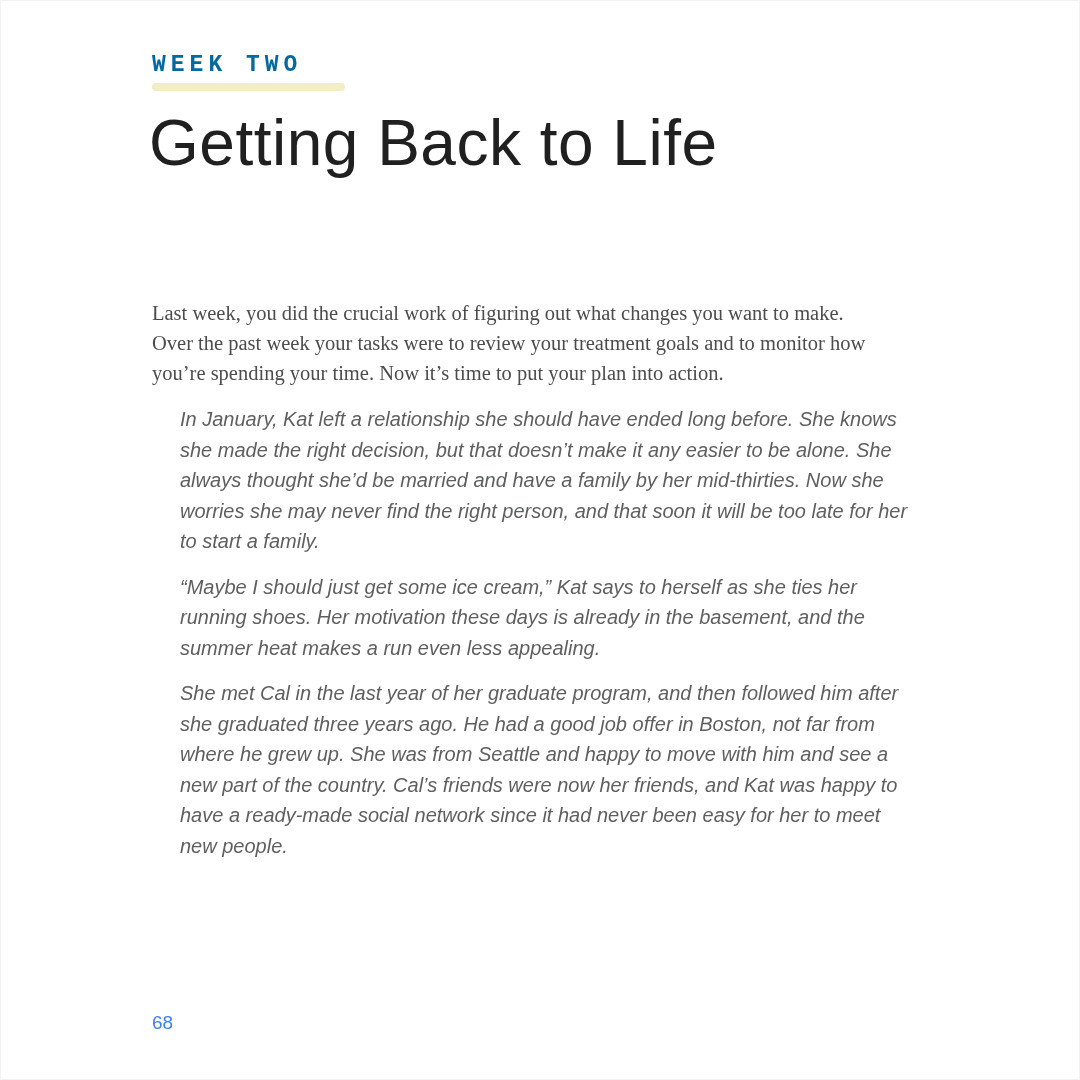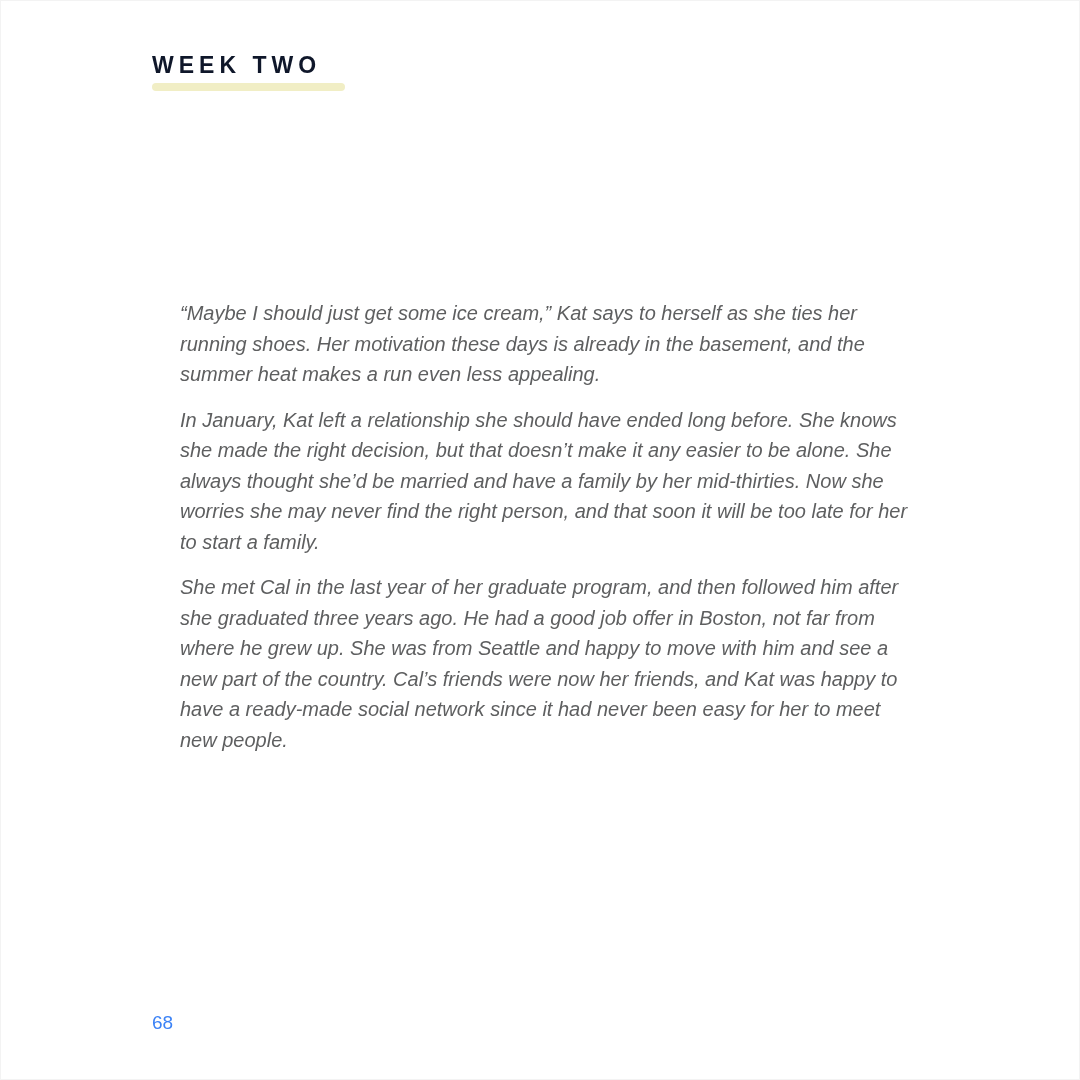--- a/index.html
+++ b/index.html
@@ -16,25 +16,25 @@
     font-family: "Liberation Sans", sans-serif;
     box-shadow: inset 0 0 0 1px #f3f3f3;
   }
   .kicker-wrap {
     position: absolute;
     left: 152px;
     top: 52px;
   }
   .kicker {
     display: inline-block;
-    font-family: Liberation Sans, sans-serif;
+    font-family: Liberation Mono, monospace;
     font-size: 23px;
     font-weight: 700;
     letter-spacing: 5px;
-    color: #0f172a;
+    color: #0369a1;
     line-height: 1.2;
   }
   .kicker-underline {
     width: 193px;
     height: 8px;
     margin-top: 3px;
     background: #F1EEC5;
     border-radius: 4px;
   }
   .page-title {
@@ -87,22 +87,24 @@
 </head>
 <body>
 
 <div class="page">
 
   <div class="kicker-wrap">
     <div class="kicker">WEEK TWO</div>
     <div class="kicker-underline"></div>
   </div>
 
+  <h1 class="page-title">Getting Back to Life</h1>
 
   <div class="content">
+    <p class="intro">Last week, you did the crucial work of figuring out what changes you want to make. Over the past week your tasks were to review your treatment goals and to monitor how you’re spending your time. Now it’s time to put your plan into action.</p>
+    <p class="story">In January, Kat left a relationship she should have ended long before. She knows she made the right decision, but that doesn’t make it any easier to be alone. She always thought she’d be married and have a family by her mid-thirties. Now she worries she may never find the right person, and that soon it will be too late for her to start a family.</p>
     <p class="story">“Maybe I should just get some ice cream,” Kat says to herself as she ties her running shoes. Her motivation these days is already in the basement, and the summer heat makes a run even less appealing.</p>
-    <p class="story">In January, Kat left a relationship she should have ended long before. She knows she made the right decision, but that doesn’t make it any easier to be alone. She always thought she’d be married and have a family by her mid-thirties. Now she worries she may never find the right person, and that soon it will be too late for her to start a family.</p>
     <p class="story">She met Cal in the last year of her graduate program, and then followed him after she graduated three years ago. He had a good job offer in Boston, not far from where he grew up. She was from Seattle and happy to move with him and see a new part of the country. Cal’s friends were now her friends, and Kat was happy to have a ready-made social network since it had never been easy for her to meet new people.</p>
   </div>
 
   <div class="page-number">68</div>
 
 </div>
 
 </body></html>

